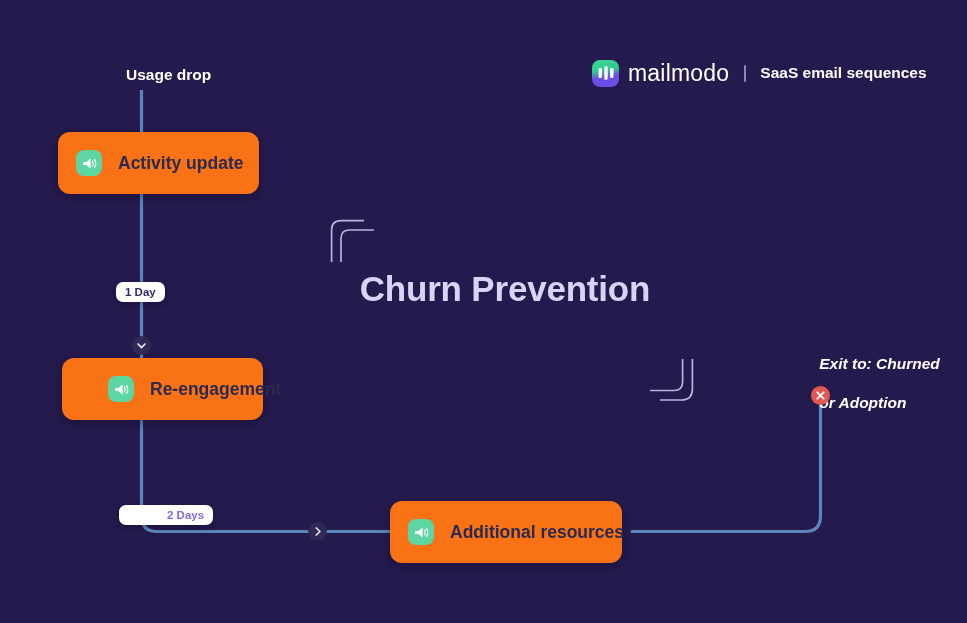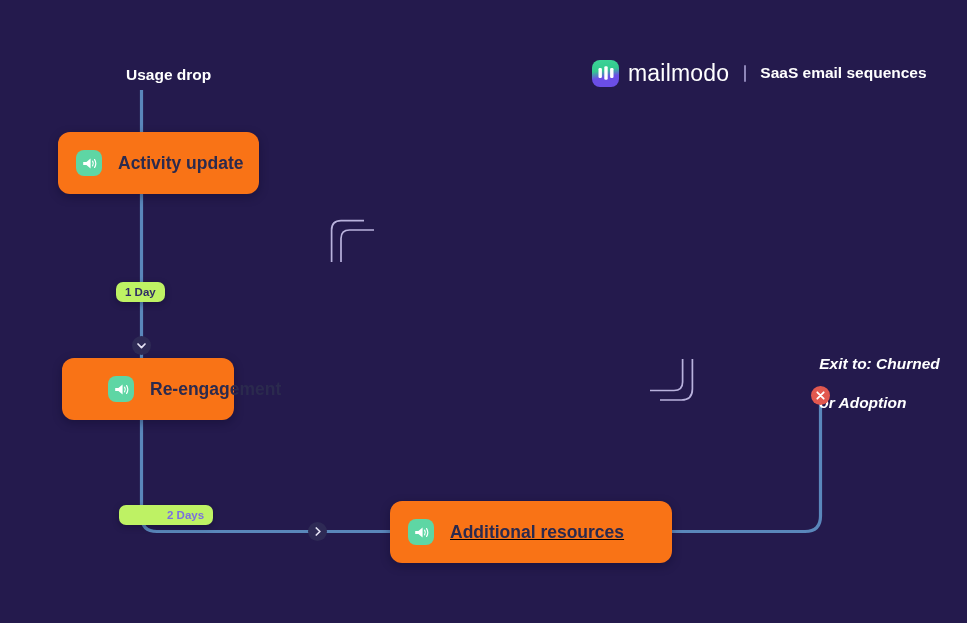--- a/index.html
+++ b/index.html
@@ -109,27 +109,27 @@
   }
   .node-icon svg { display: block; }
   .node-label {
     margin-left: 16px;
     color: #2b2a4e;
     font-size: 17.5px;
     font-weight: 700;
     white-space: nowrap;
   }
   .node-activity  { left: 58px;  top: 132px; width: 201px; }
-  .node-reeng     { left: 62px;  top: 358px; width: 172px; padding-left: 46px; }
-  .node-resources { left: 390px; top: 501px; width: 282px; text-decoration: underline; }
+  .node-reeng     { left: 62px;  top: 358px; width: 201px; padding-left: 46px; }
+  .node-resources { left: 390px; top: 501px; width: 232px; }
 
   
   .badge {
     position: absolute;
-    background: #bef264;
+    background: #ffffff;
     border-radius: 7px;
     box-shadow: 0 2px 6px rgba(10,5,35,.35);
     padding: 4px 9px;
     font-size: 11.5px;
     font-weight: 700;
     white-space: nowrap;
   }
   .badge-1day  { left: 116px; top: 282px; color: #2f2b66; }
   .badge-2days { left: 119px; top: 505px; color: #7b6fe0; padding-left: 48px; }
 
@@ -192,20 +192,21 @@
   </span>
 
   <span class="deco deco-br">
     <svg width="46" height="44" viewBox="0 0 46 44" fill="none">
       <path d="M44.4 1 L44.4 31 Q44.4 42 33.4 42 L12 42" stroke="#b9b2dd" stroke-width="1.7"></path>
       <path d="M34.6 1 L34.6 24 Q34.6 32.5 26 32.5 L2 32.5" stroke="#b9b2dd" stroke-width="1.7"></path>
     </svg>
   </span>
 
   <div class="headline">
+    <span class="ln">Churn Prevention</span>
   </div>
 
   <div class="flow-label label-usage-drop">Usage drop</div>
 
   <div class="flow-label label-exit">
     <span>Exit to: Churned</span><br>
     <span>or Adoption</span>
   </div>
 
   <div class="node node-activity">

